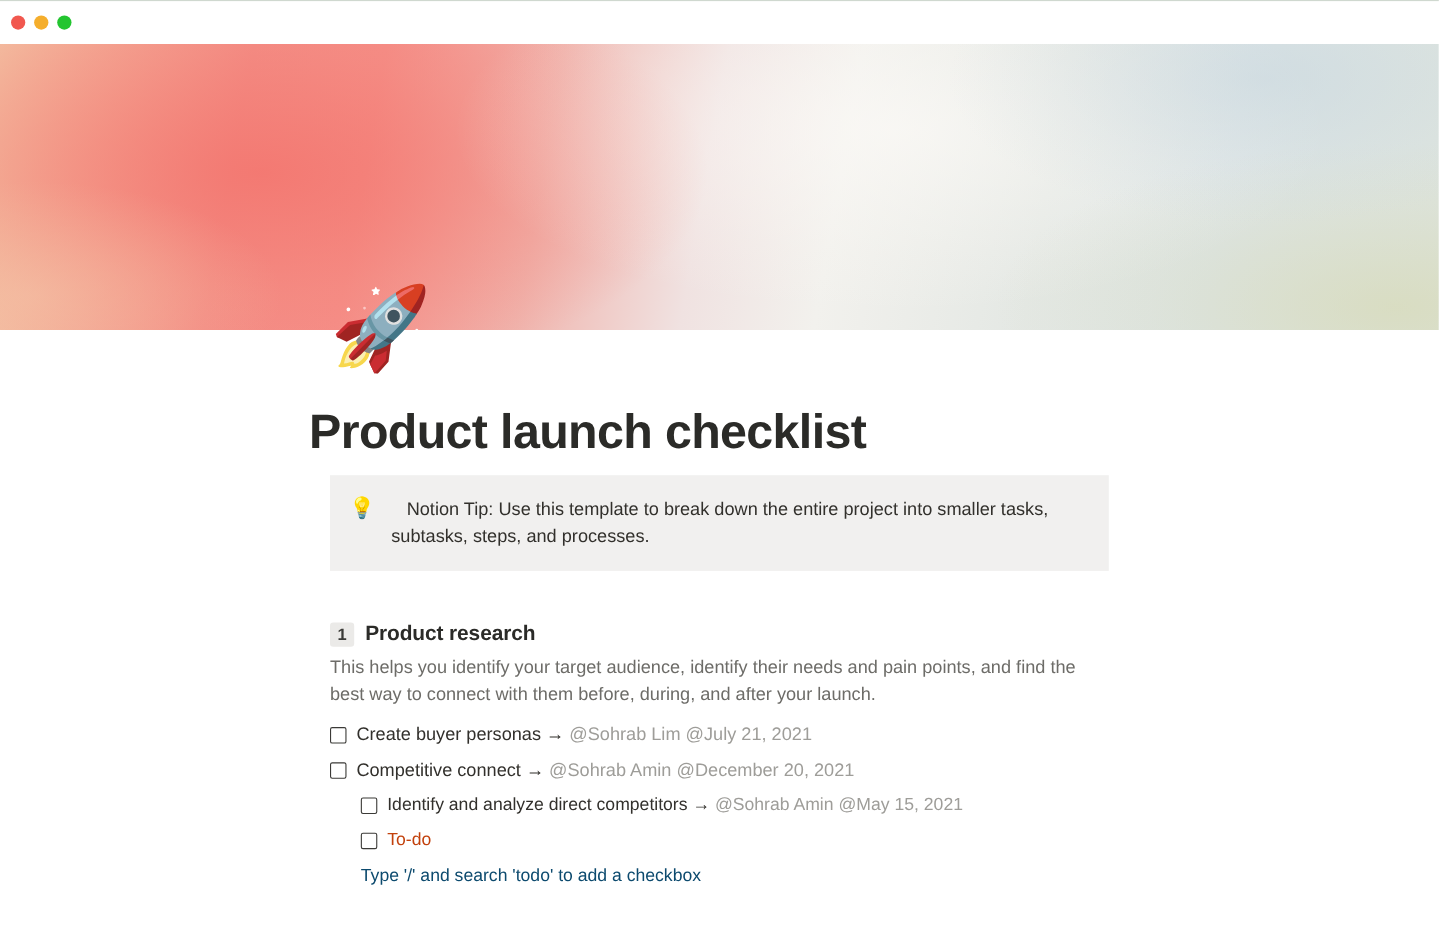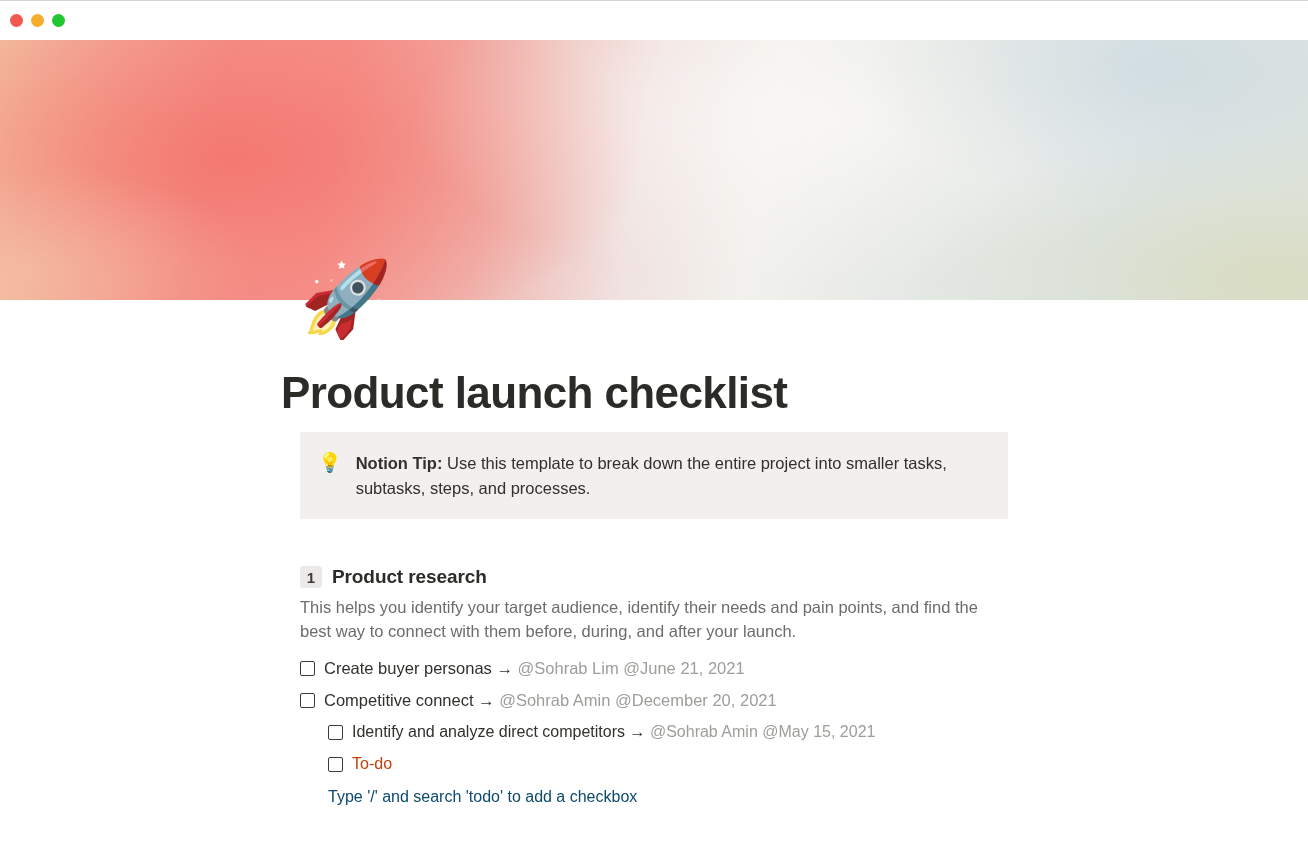--- a/index.html
+++ b/index.html
@@ -111,21 +111,21 @@
   #callout-icon {
     font-size:19px; line-height:24px;
     flex:0 0 auto;
     user-select:none;
   }
   #callout-text {
     font-size:16.5px; line-height:24.5px;
     color:#32302c;
     padding-top:0px;
   }
-  #callout-text b { font-weight:bold; }
+  #callout-text b { font-weight:normal;margin-left:14px; }
 
   
   #section-1 { position:absolute; left:300px; top:266px; width:720px; }
 
   #section-head { display:flex; align-items:center; gap:10px; }
   #section-number {
     background:#ebeae8;
     color:#3a3a37;
     font-size:15px; font-weight:bold;
     border-radius:3px;
@@ -216,21 +216,21 @@
     <div id="section-head">
       <span id="section-number">1</span>
       <span id="section-title">Product research</span>
     </div>
 
     <p id="section-desc">This helps you identify your target audience, identify their needs and pain points, and find the best way to connect with them before, during, and after your launch.</p>
 
     <div id="todo-list">
         <div class="todo">
           <span class="checkbox"></span>
-          <span class="todo-label"><span>Create buyer personas</span><span class="arrow"> → </span><span class="mention">@Sohrab Lim</span> <span class="mention">@June 21, 2021</span></span>
+          <span class="todo-label"><span>Create buyer personas</span><span class="arrow"> → </span><span class="mention">@Sohrab Lim</span> <span class="mention">@July 21, 2021</span></span>
         </div>
         <div class="todo">
           <span class="checkbox"></span>
           <span class="todo-label"><span>Competitive connect</span><span class="arrow"> → </span><span class="mention">@Sohrab Amin</span> <span class="mention">@December 20, 2021</span></span>
         </div>
         <div class="todo nested">
           <span class="checkbox"></span>
           <span class="todo-label"><span>Identify and analyze direct competitors</span><span class="arrow"> → </span><span class="mention">@Sohrab Amin</span> <span class="mention">@May 15, 2021</span></span>
         </div>
         <div class="todo nested">

